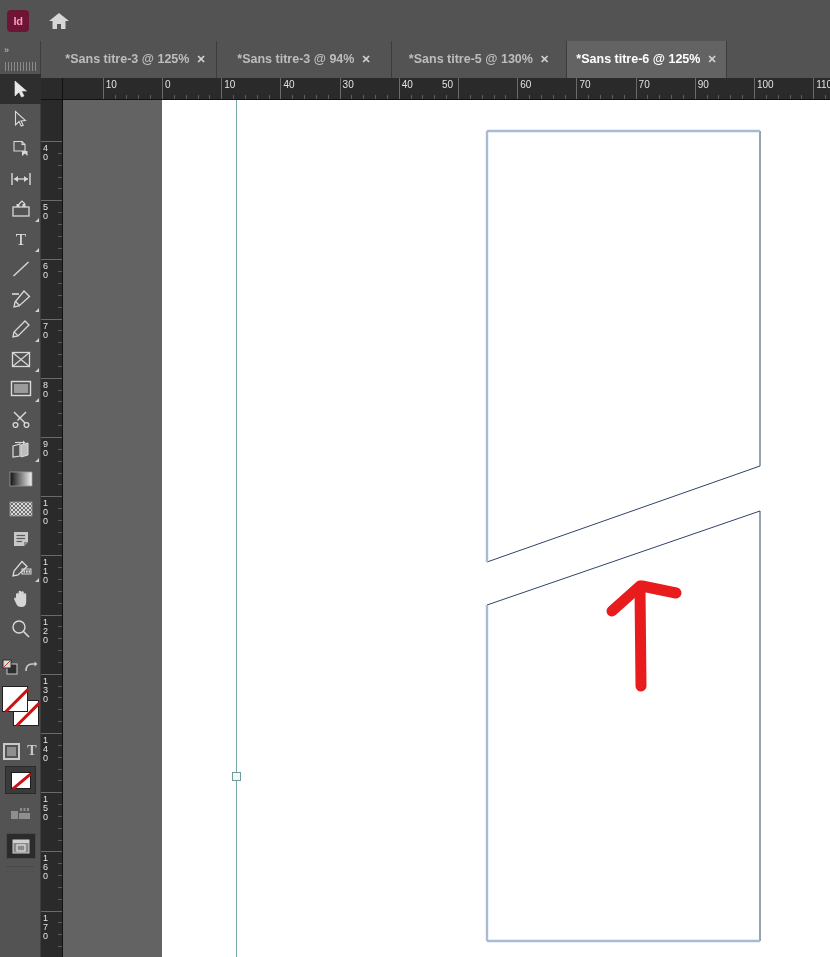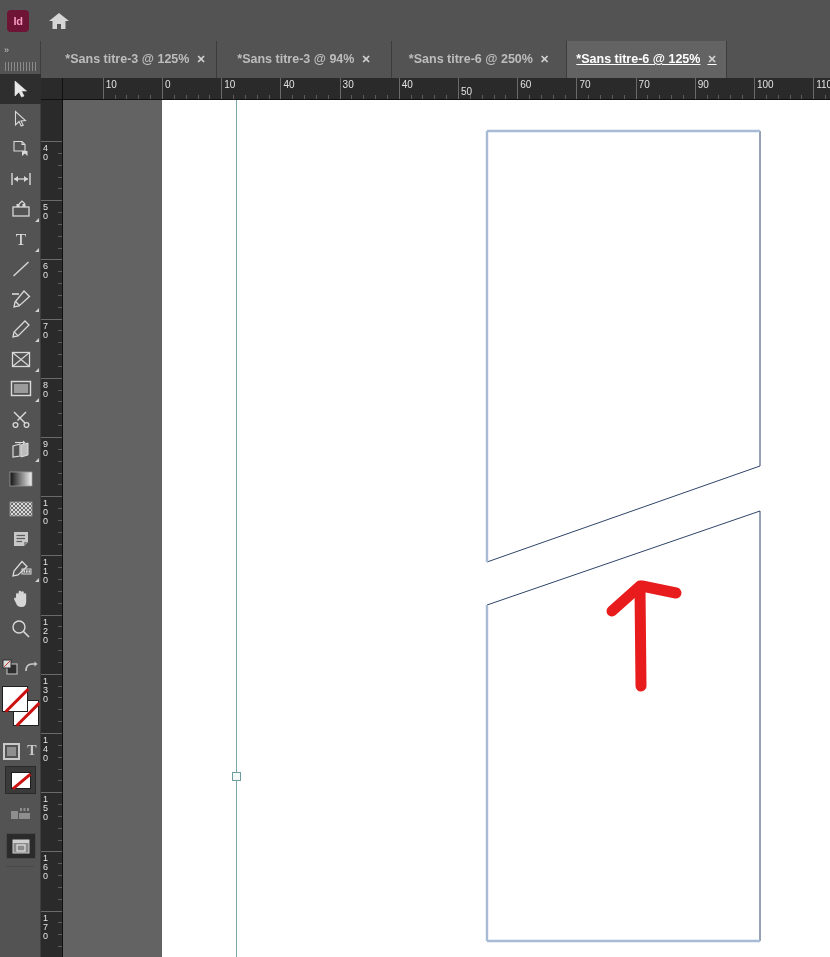--- a/index.html
+++ b/index.html
@@ -201,24 +201,24 @@
   <div id="tab-strip">
         <div class="tab" style="width: 162px;">
           <span class="tab-label">*Sans titre-3 @ 125%</span>
           <span class="tab-close">✕</span>
         </div>
         <div class="tab" style="width: 175px;">
           <span class="tab-label">*Sans titre-3 @ 94%</span>
           <span class="tab-close">✕</span>
         </div>
         <div class="tab" style="width: 175px;">
-          <span class="tab-label">*Sans titre-6 @ 250%</span>
+          <span class="tab-label">*Sans titre-5 @ 130%</span>
           <span class="tab-close">✕</span>
         </div>
-        <div class="tab active" style="width: 160px; text-decoration: underline;">
+        <div class="tab active" style="width: 160px;">
           <span class="tab-label">*Sans titre-6 @ 125%</span>
           <span class="tab-close">✕</span>
         </div>
       </div>
 </div>
 
 <div id="toolpanel">
   <div id="panel-collapse">»</div>
   <div id="panel-grip">
     <i></i>
@@ -481,21 +481,21 @@
       <div class="hmin" style="left: 300.28px;"></div>
       <div class="hmin" style="left: 312.12px;"></div>
       <div class="hmin" style="left: 323.96px;"></div>
       <div class="hmaj" style="left: 335.8px;"></div>
       <div class="hlab" style="left: 335.8px;">40</div>
       <div class="hmin" style="left: 347.64px;"></div>
       <div class="hmin" style="left: 359.48px;"></div>
       <div class="hmin" style="left: 371.32px;"></div>
       <div class="hmin" style="left: 383.16px;"></div>
       <div class="hmaj" style="left: 395px;"></div>
-      <div class="hlab" style="left: 395px; margin-top: 7px;">50</div>
+      <div class="hlab" style="left: 376px;">50</div>
       <div class="hmin" style="left: 406.84px;"></div>
       <div class="hmin" style="left: 418.68px;"></div>
       <div class="hmin" style="left: 430.52px;"></div>
       <div class="hmin" style="left: 442.36px;"></div>
       <div class="hmaj" style="left: 454.2px;"></div>
       <div class="hlab" style="left: 454.2px;">60</div>
       <div class="hmin" style="left: 466.04px;"></div>
       <div class="hmin" style="left: 477.88px;"></div>
       <div class="hmin" style="left: 489.72px;"></div>
       <div class="hmin" style="left: 501.56px;"></div>

